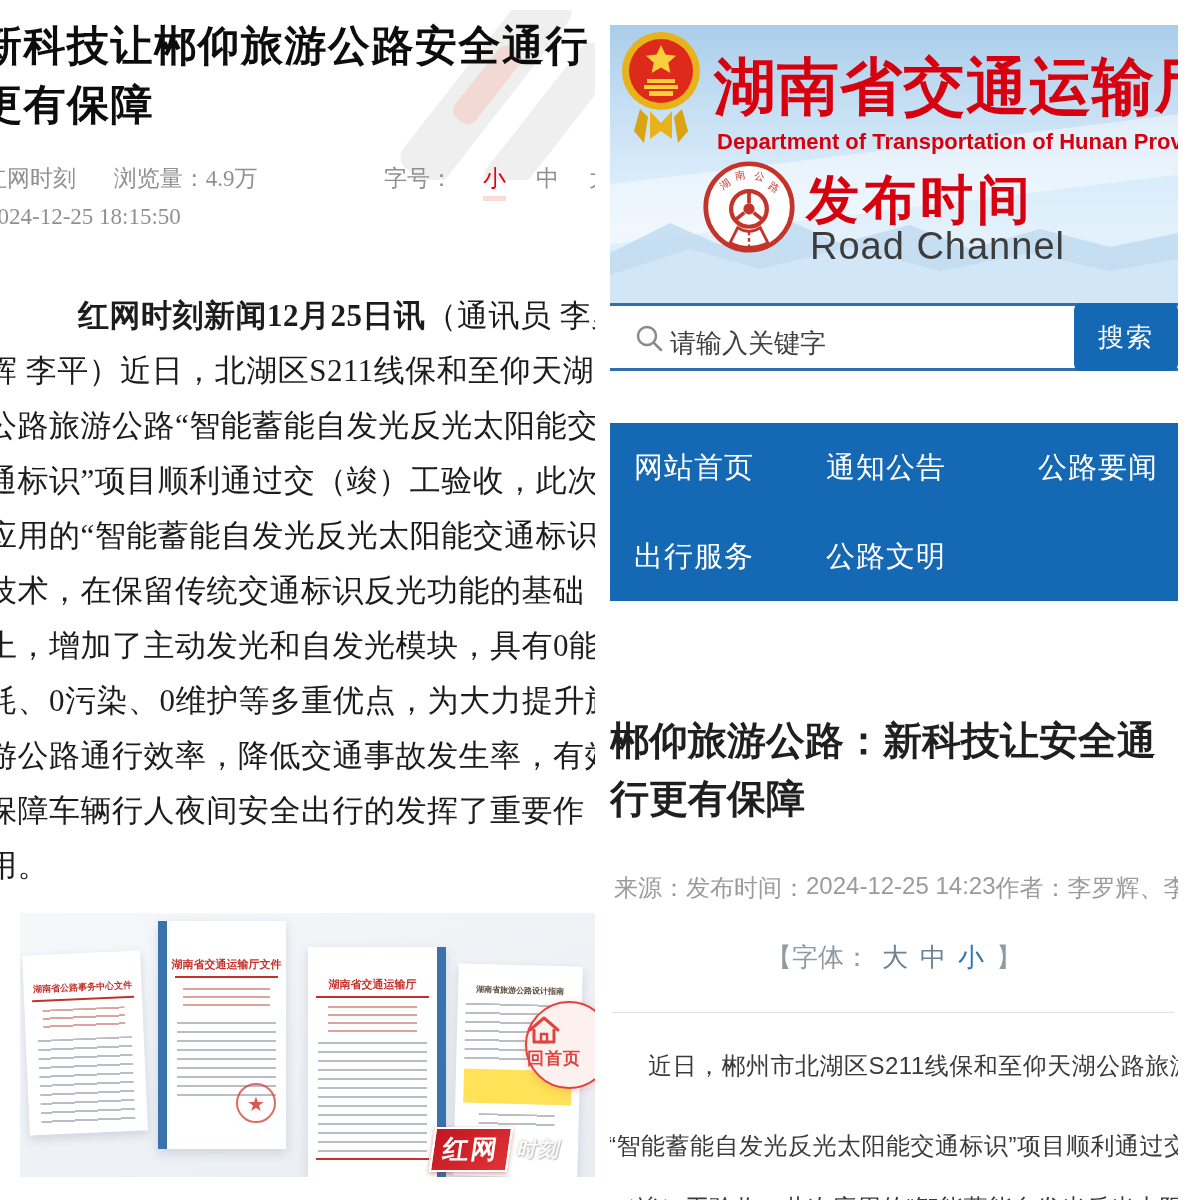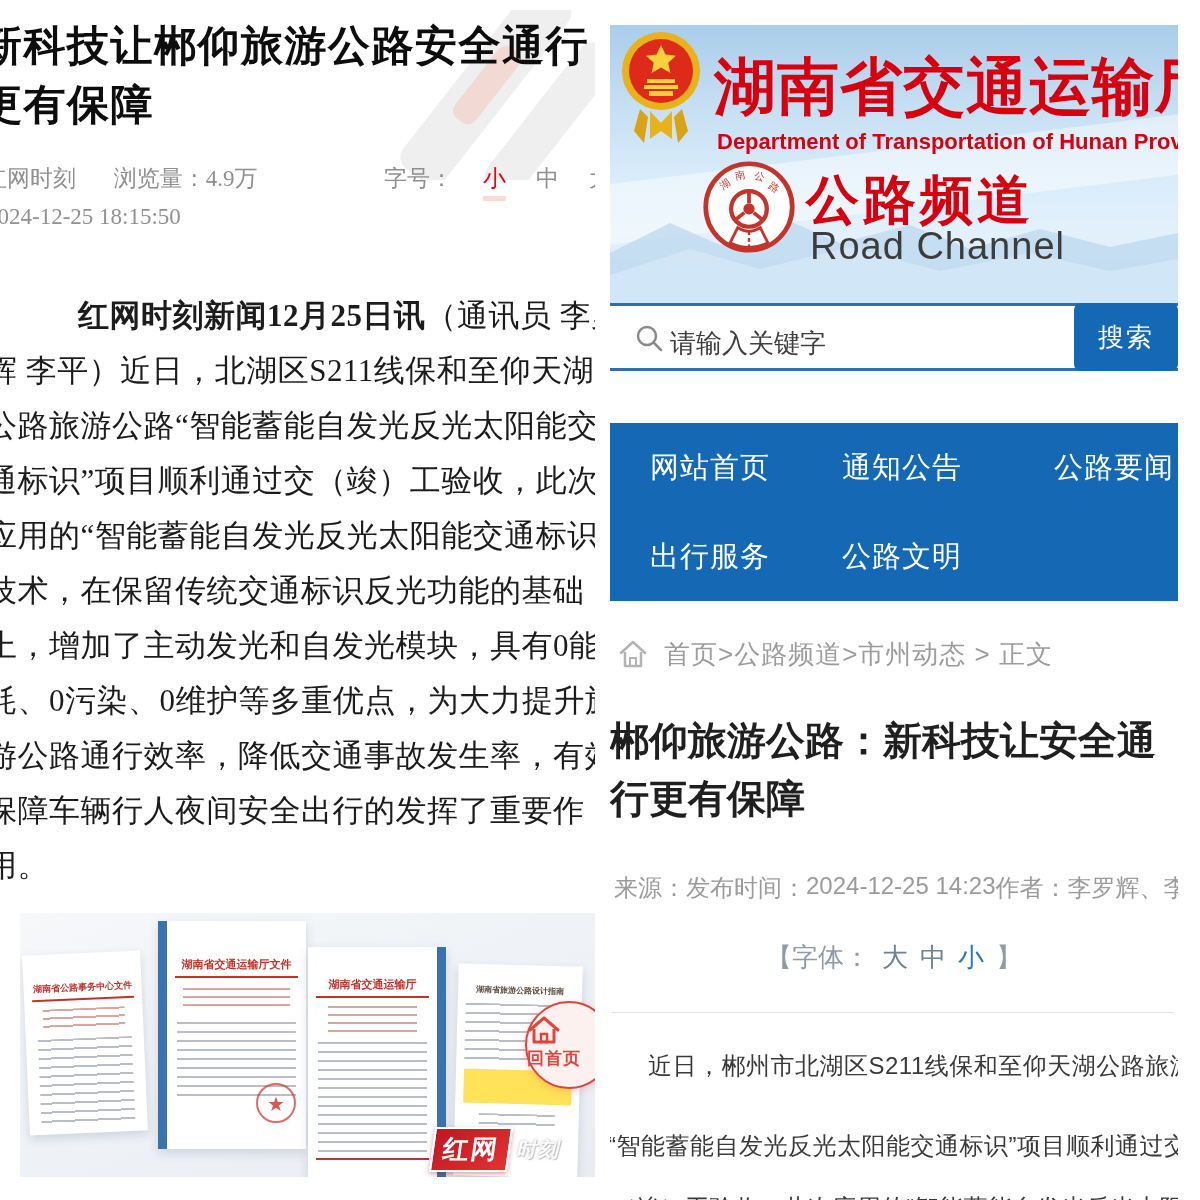--- a/index.html
+++ b/index.html
@@ -40,21 +40,21 @@
   .lp-photo { position:absolute; left:20px; top:913px; width:575px; height:264px;
               background:linear-gradient(160deg,#f6f8fa 0%,#eef1f5 55%,#e9edf2 100%);
               overflow:hidden; }
   .doc { position:absolute; background:#fff; box-shadow:0 4px 10px rgba(60,80,120,.18); }
   .doc .rtitle { color:#c3312b; font-weight:700; text-align:center; }
   .doc .rule { height:2px; background:#c3312b; margin:4px 8px; }
   .flines { background:repeating-linear-gradient(#b9bec6 0 2px, transparent 2px 9px); }
   .rlines { background:repeating-linear-gradient(#dca49e 0 2px, transparent 2px 8px); }
   #doc1 { left:6px; top:40px; width:118px; height:180px; transform:rotate(-2.5deg); padding-top:28px; }
   #doc1 .rtitle { font-size:9px; }
-  #doc2 { left:138px; top:8px; width:148px; height:228px; padding-top:36px;
+  #doc2 { left:138px; top:8px; width:128px; height:228px; padding-top:36px;
           border-left:9px solid #3a72ae; }
   #doc2 .rtitle { font-size:11px; }
   #doc3 { left:288px; top:34px; width:138px; height:230px; padding-top:30px;
           border-right:9px solid #3a72ae; }
   #doc3 .rtitle { font-size:11px; }
   #doc4 { left:436px; top:52px; width:124px; height:212px; transform:rotate(1.5deg); padding-top:20px; }
   #doc4 .dtitle { font-size:8px; color:#5a4a3a; font-weight:700; text-align:center; }
   .hl { background:#ffe257; }
   .seal { position:absolute; right:10px; bottom:26px; width:40px; height:40px; border-radius:50%;
           border:2px solid rgba(210,60,50,.75); color:rgba(210,60,50,.85);
@@ -99,21 +99,21 @@
                   font-family:"Liberation Sans", sans-serif; }
   .search-input::placeholder { color:#3f3f3f; opacity:1; }
   .search-btn { position:absolute; right:0; top:-3px; width:104px; height:68px;
                 background:#1568b3; color:#fff; font-size:26px; letter-spacing:2px;
                 border:none; border-radius:7px; cursor:pointer;
                 font-family:"Liberation Sans", sans-serif; }
 
   .nav { position:absolute; left:0; top:423px; width:568px; height:178px; background:#1568b3;
          display:grid; grid-template-columns:192px 212px 164px; grid-auto-rows:89px;
          align-items:center; }
-  .nav-item { padding-left:40px; color:#fff; font-size:29px; letter-spacing:1px;
+  .nav-item { padding-left:24px; color:#fff; font-size:29px; letter-spacing:1px;
               white-space:nowrap; cursor:pointer; }
 
   .breadcrumb { position:absolute; left:6px; top:630px; height:48px; display:flex;
                 align-items:center; }
   .breadcrumb .crumb-text { margin-left:14px; color:#9c9c9c; font-size:26px; letter-spacing:1px; }
 
   .art-title { position:absolute; left:0; top:712px; width:568px; text-align:left;
                font-size:39px; font-weight:700; color:#1f1f1f; line-height:58px; }
   .art-meta { position:absolute; left:4px; top:872px; width:560px; display:flex;
               justify-content:space-between; font-size:24px; color:#9b9b9b; white-space:nowrap; }
@@ -243,49 +243,41 @@
       <text x="55" y="20" font-size="11" fill="#c4342b" transform="rotate(12 55 20)">公</text>
       <text x="70" y="29" font-size="11" fill="#c4342b" transform="rotate(35 70 29)">路</text>
       <circle cx="50" cy="52" r="19" fill="none" stroke="#c4342b" stroke-width="4.5"></circle>
       <circle cx="50" cy="52" r="6" fill="#c4342b"></circle>
       <line x1="50" y1="46" x2="50" y2="34" stroke="#c4342b" stroke-width="4"></line>
       <line x1="45" y1="56" x2="35" y2="64" stroke="#c4342b" stroke-width="4"></line>
       <line x1="55" y1="56" x2="65" y2="64" stroke="#c4342b" stroke-width="4"></line>
       <path d="M38 72 Q50 80 62 72 L70 88 Q50 98 30 88 Z" fill="none" stroke="#c4342b" stroke-width="3"></path>
       <line x1="50" y1="76" x2="50" y2="92" stroke="#c4342b" stroke-width="2.5" stroke-dasharray="4 3"></line>
     </svg>
-    <div class="channel-cn">公路频道</div>
+    <div class="channel-cn">发布时间</div>
     <div class="channel-en">Road Channel</div>
   </div>
 
   <div class="search-row">
     <svg class="search-icon" width="30" height="30" viewBox="0 0 30 30">
       <circle cx="13" cy="13" r="9" fill="none" stroke="#8a8a8a" stroke-width="2.5"></circle>
       <line x1="20" y1="20" x2="27" y2="27" stroke="#8a8a8a" stroke-width="2.5" stroke-linecap="round"></line>
     </svg>
     <input class="search-input" type="text" placeholder="请输入关键字" style="">
     <button class="search-btn">搜索</button>
   </div>
 
   <div class="nav">
     <div class="nav-item">网站首页</div>
     <div class="nav-item">通知公告</div>
     <div class="nav-item">公路要闻</div>
     <div class="nav-item">出行服务</div>
     <div class="nav-item">公路文明</div>
   </div>
 
-  <div class="breadcrumb">
-    <svg width="34" height="34" viewBox="0 0 34 34">
-      <path d="M5 16 L17 5 L29 16" fill="none" stroke="#b3b3b3" stroke-width="2.5" stroke-linecap="round" stroke-linejoin="round"></path>
-      <path d="M9 15 V29 H25 V15" fill="none" stroke="#b3b3b3" stroke-width="2.5" stroke-linejoin="round"></path>
-      <rect x="14" y="21" width="6" height="8" fill="none" stroke="#b3b3b3" stroke-width="2"></rect>
-    </svg>
-    <span class="crumb-text">首页&gt;公路频道&gt;市州动态 &gt; 正文</span>
-  </div>
 
   <div class="art-title">
     <div>郴仰旅游公路：新科技让安全通</div>
     <div>行更有保障</div>
   </div>
 
   <div class="art-meta">
     <span>来源：</span>
     <span>发布时间：</span>
     <span>2024-12-25 14:23</span>

